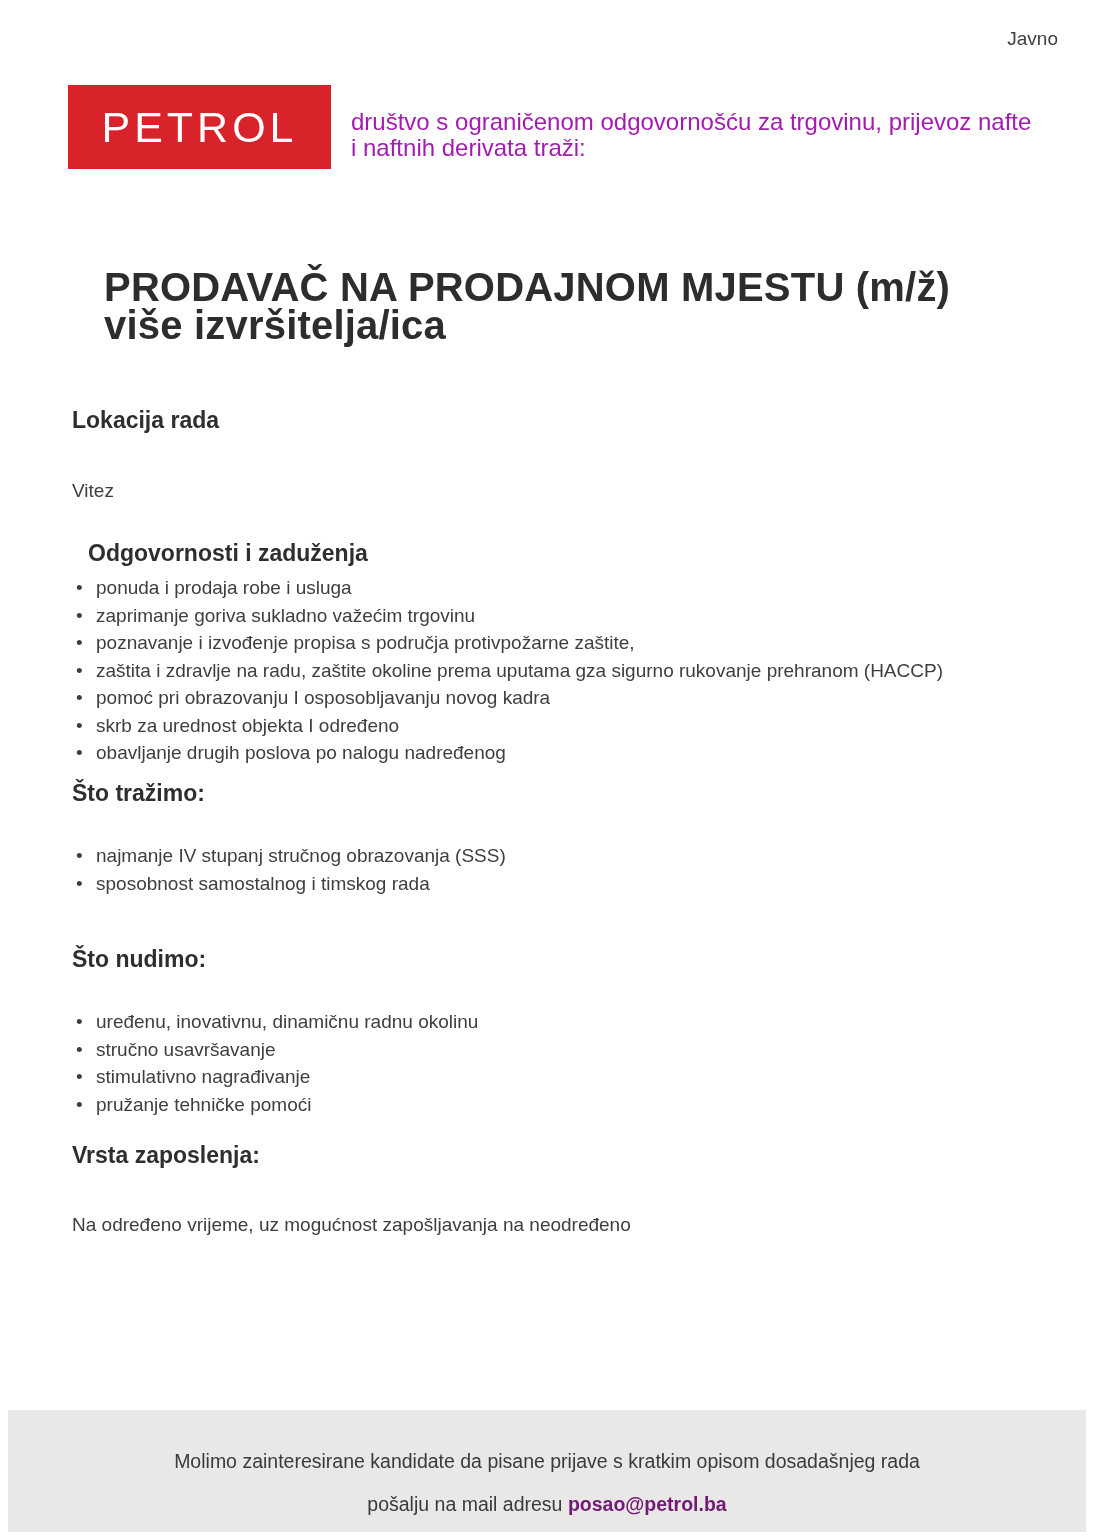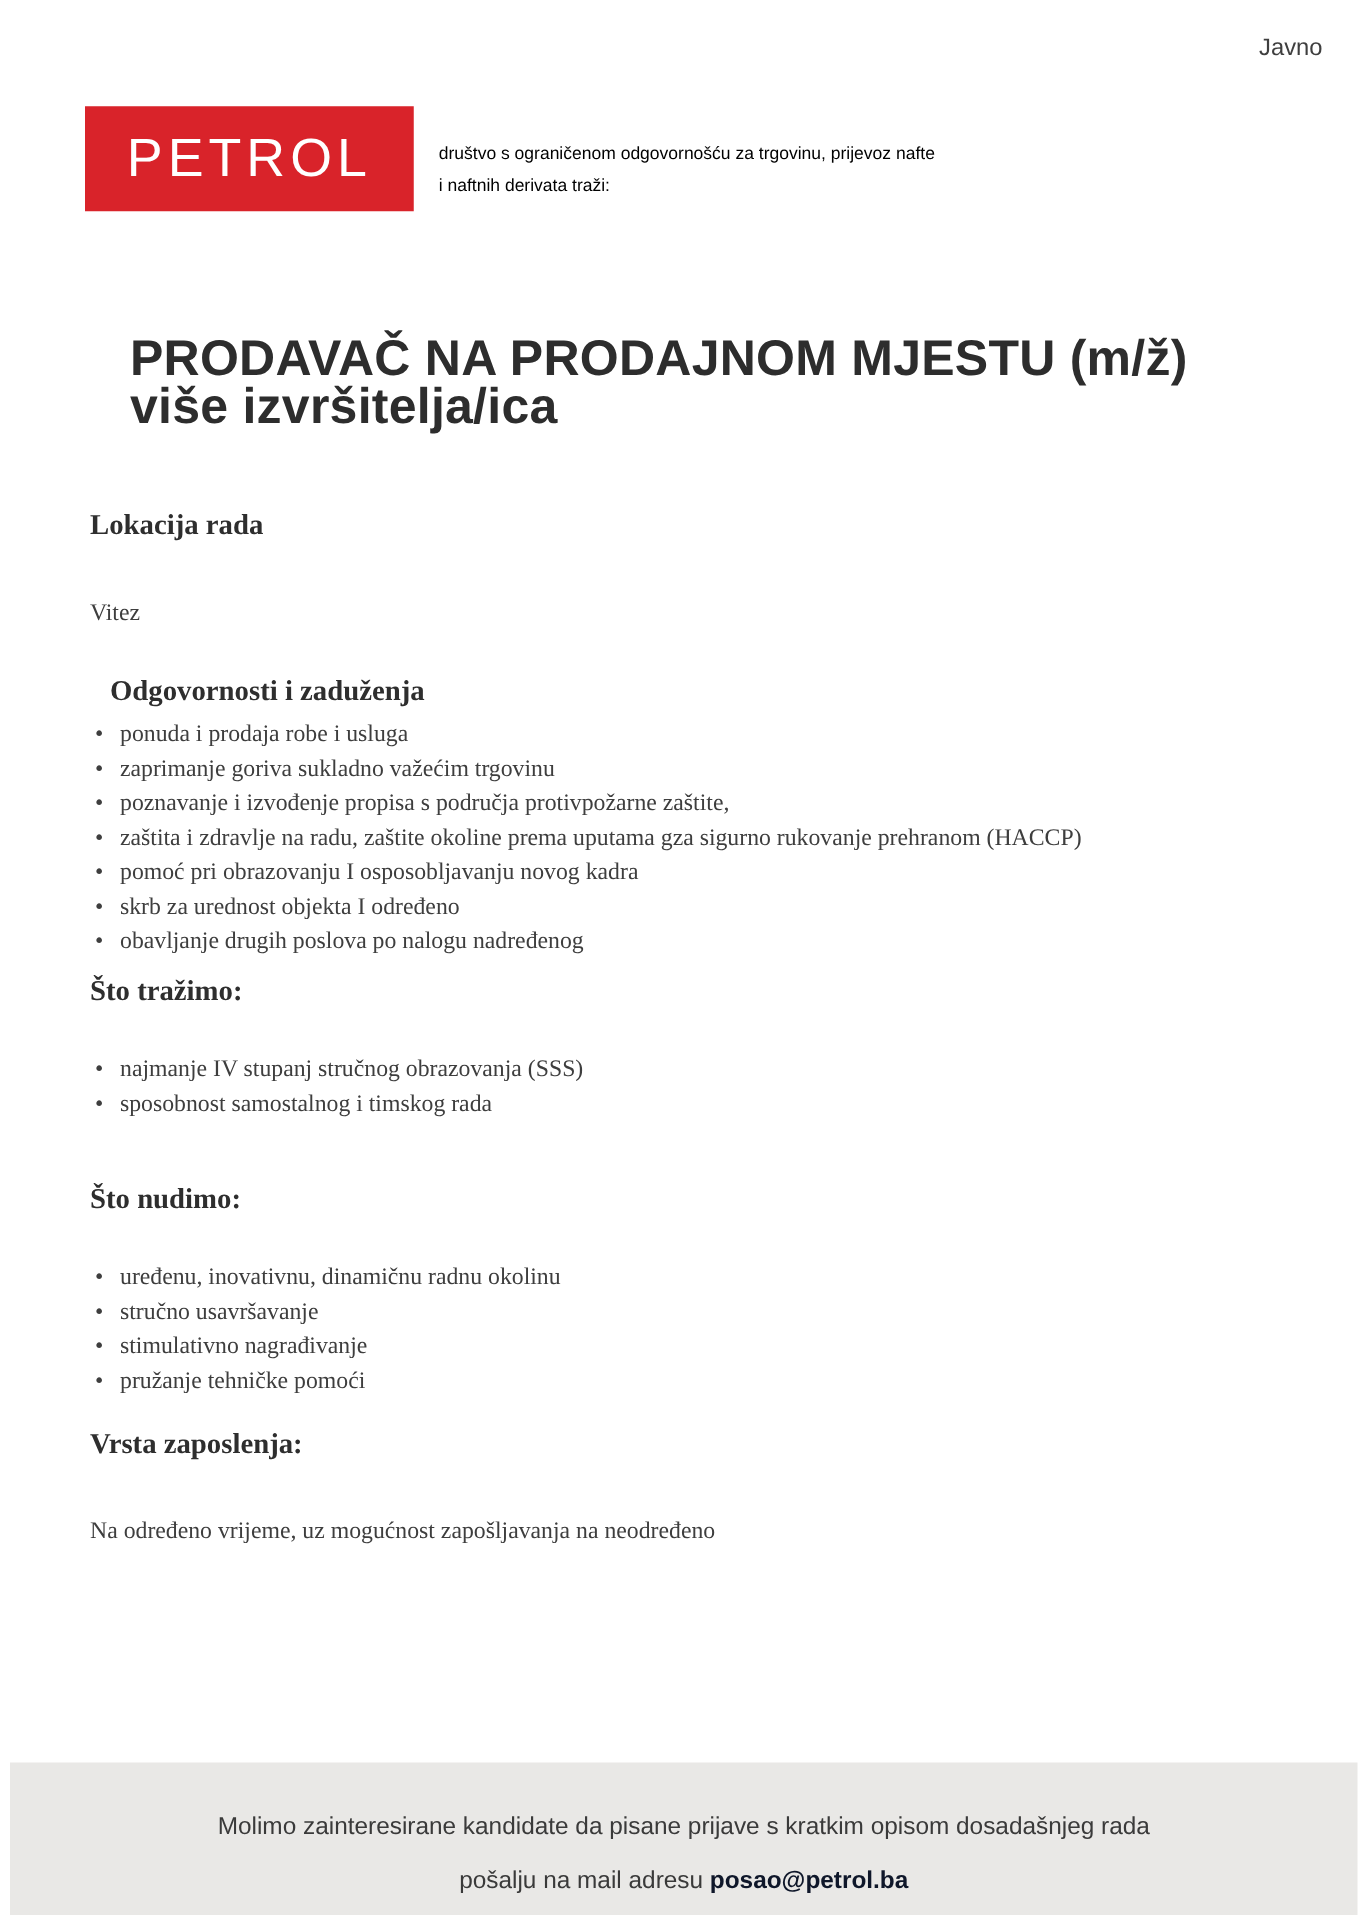--- a/index.html
+++ b/index.html
@@ -18,33 +18,33 @@
   }
 
   .header { position:absolute; top:85px; left:68px; display:flex; }
   .logo {
     width:263px; height:84px;
     background:#d9232a;
     color:#ffffff;
     display:flex; align-items:center; justify-content:center;
     font-weight:normal; font-size:43px; letter-spacing:4px;
   }
-  .company { padding:24px 0 0 20px; font-size:14px; line-height:26px; color:#000000; }
+  .company { padding:24px 0 0 20px; font-size:24px; line-height:26px; color:#a21caf; }
 
   .job-title {
     position:absolute; top:268px; left:72px;
     font-size:40px; font-weight:bold; color:#2d2d2d; line-height:38px;
     letter-spacing:0.2px;
     margin-left:32px;
   }
 
   .sec-heading { font-size:23px; font-weight:bold; color:#2e2e2e; }
   .body-text { font-size:19px; color:#3e3e3e;margin-top:16px; }
 
-  .abs { position:absolute; left:72px;font-family:Liberation Serif, serif; }
+  .abs { position:absolute; left:72px; }
 
   ul.bullets { list-style:none; width:990px; }
   ul.bullets li {
     position:relative;
     padding-left:24px;
     font-size:19px; color:#3e3e3e;
     line-height:27.5px;
     white-space:nowrap;
   }
   ul.bullets li::before {
@@ -56,21 +56,21 @@
   .footer {
     position:absolute; left:8px; top:1410px;
     width:1078px; height:122px;
     background:#e9e8e6;
     text-align:center;
     padding-top:40px;
     font-size:19.5px; color:#3a3a3a;
   }
   .footer .line2 { margin-top:20px; }
   .footer .email {
-    color:#0f172a; font-weight:bold; text-decoration:none;margin-top:34px;
+    color:#701a75; font-weight:bold; text-decoration:none;margin-top:34px;
   }
 </style>
 </head>
 <body>
 
 <div class="page">
 
   <div class="classification">Javno</div>
 
   <div class="header">

